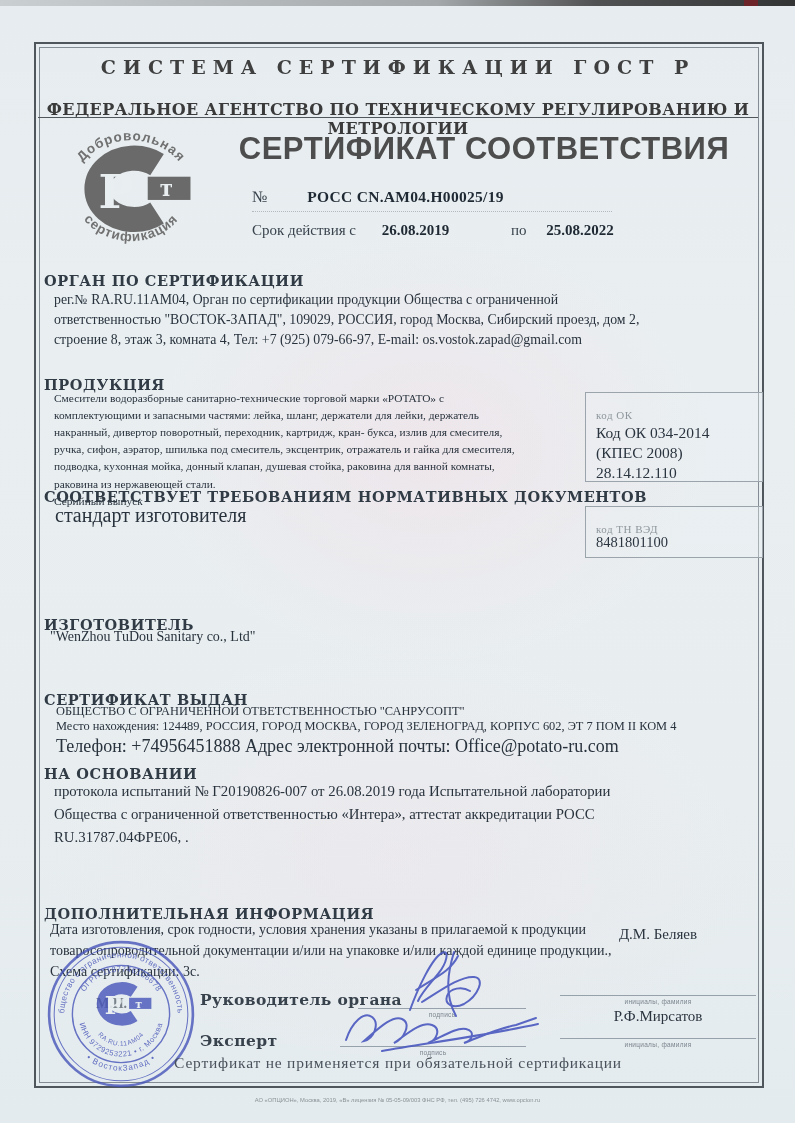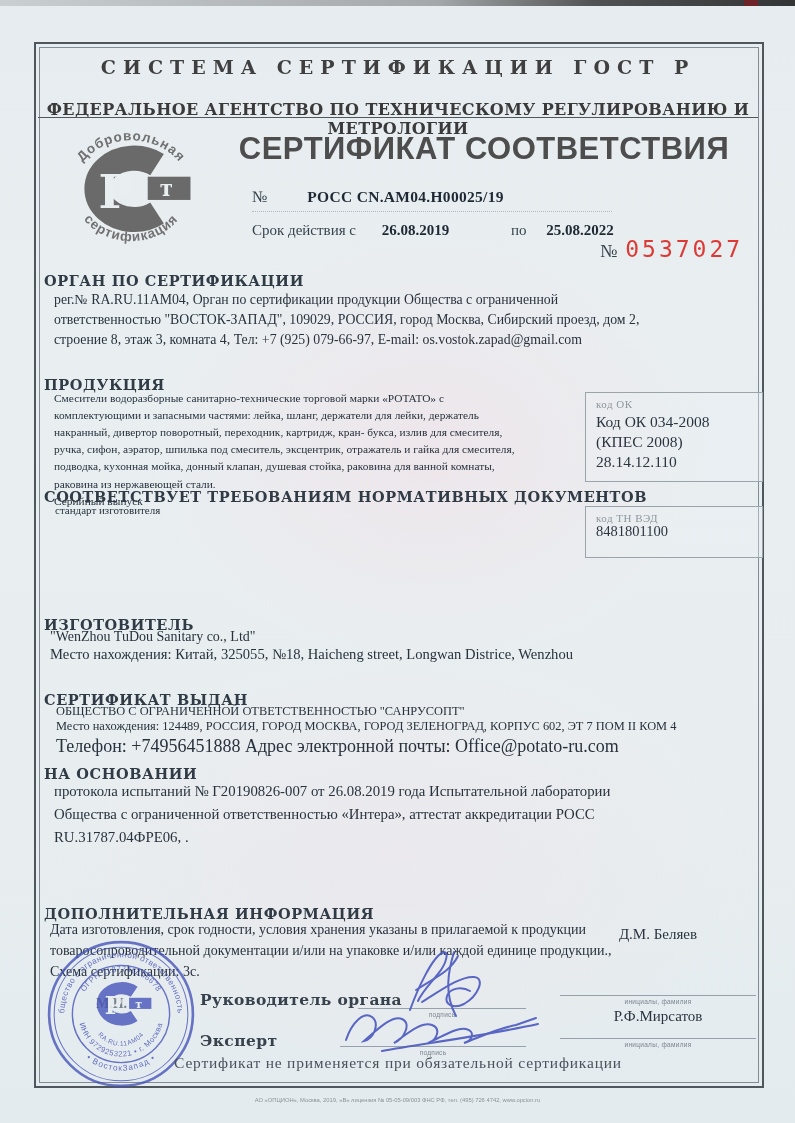--- a/index.html
+++ b/index.html
@@ -28,29 +28,29 @@
   .row-num b{margin-left:40px;font-size:15.5px;color:#1f2933;letter-spacing:.3px;}
   .row-dates{position:absolute;left:252px;top:222px;width:420px;font-size:15px;color:#39434d;}
   .row-dates b{color:#1f2933;font-size:15px;}
   .d1{margin-left:22px;} .d2{margin-left:58px;} .d3{margin-left:16px;}
   .row-blank{position:absolute;left:600px;top:236px;font-size:18px;color:#39434d;}
   .blank-num{font-family:"DejaVu Sans Mono",monospace;font-size:23px;color:#dd3a35;letter-spacing:3px;margin-left:8px;font-weight:400;}
   .sec-h{position:absolute;font-weight:700;font-size:14.5px;letter-spacing:.6px;color:#303b46;font-family:"DejaVu Serif",serif;}
   .sec-b{position:absolute;color:#28323d;white-space:pre-line;font-family:Liberation Serif, serif;}
   .org-b{left:54px;top:290px;width:660px;font-size:13.8px;line-height:1.46;}
   .prod-b{left:54px;top:390px;width:535px;font-size:11.4px;line-height:1.5;}
-  .conf-b{left:55px;top:504px;font-size:11px;}
+  .conf-b{left:55px;top:504px;font-size:20px;}
   .man-1{left:50px;top:629px;font-size:14px;}
   .man-2{left:50px;top:646px;font-size:14.6px;}
   .iss-1{left:56px;top:704px;font-size:12.4px;}
   .iss-2{left:56px;top:719px;font-size:12.4px;}
   .iss-3{left:56px;top:736px;font-size:18px;}
   .bas-b{left:54px;top:780px;width:645px;font-size:14.8px;line-height:1.55;}
   .add-b{left:50px;top:919px;width:690px;font-size:14px;line-height:1.5;}
-  .code-box{position:absolute;left:585px;border:1px solid #9aa4aa;background:rgba(236,242,244,.35);padding:5px 10px;box-sizing:border-box;width:178px;}
+  .code-box{position:absolute;left:585px;border:1px solid #9aa4aa;background:rgba(236,242,244,.35);padding:16px 10px;box-sizing:border-box;width:178px;}
   .box-ok{top:392px;height:90px;}
   .box-tn{top:506px;height:52px;}
   .code-label{font-size:11px;color:#8d979d;letter-spacing:.5px;}
   .code-val{font-size:15.5px;color:#2b3540;white-space:pre-line;line-height:1.3;margin-top:2px;}
   .code-val-tn{font-size:14.5px;color:#2b3540;margin-top:-2px;}
   .sig-label{position:absolute;font-weight:700;font-size:15.5px;letter-spacing:.4px;color:#38424d;font-family:"DejaVu Serif",serif;}
   .sig-line{position:absolute;border-bottom:1px solid #97a1ab;}
   .sig-cap{position:absolute;text-align:center;font-size:6.5px;color:#7b858f;font-family:"Liberation Sans",sans-serif;letter-spacing:.3px;}
   .sig-name{position:absolute;text-align:center;font-size:15px;color:#2b3540;}
   .mp{position:absolute;left:96px;top:996px;font-size:14px;font-weight:700;color:#414b56;opacity:.65;}
@@ -102,55 +102,51 @@
     <span>№</span><b>РОСС CN.AM04.H00025/19</b>
   </div>
 
   <div class="row-dates">
     <span>Срок действия с</span>
     <b class="d1">26.08.2019</b>
     <span class="d2">по</span>
     <b class="d3">25.08.2022</b>
   </div>
 
-  <div class="row-blank">
-    <span>№</span><span class="blank-num">0537027</span>
-  </div>
 
   <div class="sec-h" style="left:44px;top:272px;">ОРГАН ПО СЕРТИФИКАЦИИ</div>
   <div class="sec-b org-b">рег.№ RA.RU.11АМ04, Орган по сертификации продукции Общества с ограниченной
 ответственностью "ВОСТОК-ЗАПАД", 109029, РОССИЯ, город Москва, Сибирский проезд, дом 2,
 строение 8, этаж 3, комната 4, Тел: +7 (925) 079-66-97, E-mail: os.vostok.zapad@gmail.com</div>
 
   <div class="sec-h" style="left:44px;top:376px;">ПРОДУКЦИЯ</div>
   <div class="sec-b prod-b">Смесители водоразборные санитарно-технические торговой марки «POTATO» с
 комплектующими и запасными частями: лейка, шланг, держатели для лейки, держатель
 накранный, дивертор поворотный, переходник, картридж, кран- букса, излив для смесителя,
 ручка, сифон, аэратор, шпилька под смеситель, эксцентрик, отражатель и гайка для смесителя,
 подводка, кухонная мойка, донный клапан, душевая стойка, раковина для ванной комнаты,
 раковина из нержавеющей стали.
 Серийный выпуск</div>
 
   <div class="code-box box-ok">
     <div class="code-label">код ОК</div>
-    <div class="code-val">Код ОК 034-2008
+    <div class="code-val">Код ОК 034-2014
 (КПЕС 2008)
 28.14.12.110</div>
   </div>
   <div class="code-box box-tn">
     <div class="code-label">код ТН ВЭД</div>
     <div class="code-val code-val-tn">8481801100</div>
   </div>
 
   <div class="sec-h" style="left:44px;top:488px;">СООТВЕТСТВУЕТ ТРЕБОВАНИЯМ НОРМАТИВНЫХ ДОКУМЕНТОВ</div>
   <div class="sec-b conf-b">стандарт изготовителя</div>
 
   <div class="sec-h" style="left:44px;top:616px;">ИЗГОТОВИТЕЛЬ</div>
   <div class="sec-b man-1">"WenZhou TuDou Sanitary co., Ltd"</div>
-  <div class="sec-b man-2">Место нахождения: Китай, 325055, №18, Haicheng street, Longwan Districe, Wenzhou</div>
 
   <div class="sec-h" style="left:44px;top:691px;">СЕРТИФИКАТ ВЫДАН</div>
   <div class="sec-b iss-1">ОБЩЕСТВО С ОГРАНИЧЕННОЙ ОТВЕТСТВЕННОСТЬЮ "САНРУСОПТ"</div>
   <div class="sec-b iss-2">Место нахождения: 124489, РОССИЯ, ГОРОД МОСКВА, ГОРОД ЗЕЛЕНОГРАД, КОРПУС 602, ЭТ 7 ПОМ II КОМ 4</div>
   <div class="sec-b iss-3">Телефон: +74956451888 Адрес электронной почты: Office@potato-ru.com</div>
 
   <div class="sec-h" style="left:44px;top:765px;">НА ОСНОВАНИИ</div>
   <div class="sec-b bas-b">протокола испытаний № Г20190826-007 от 26.08.2019 года Испытательной лаборатории
 Общества с ограниченной ответственностью «Интера», аттестат аккредитации РОСС
 RU.31787.04ФРЕ06, .</div>

